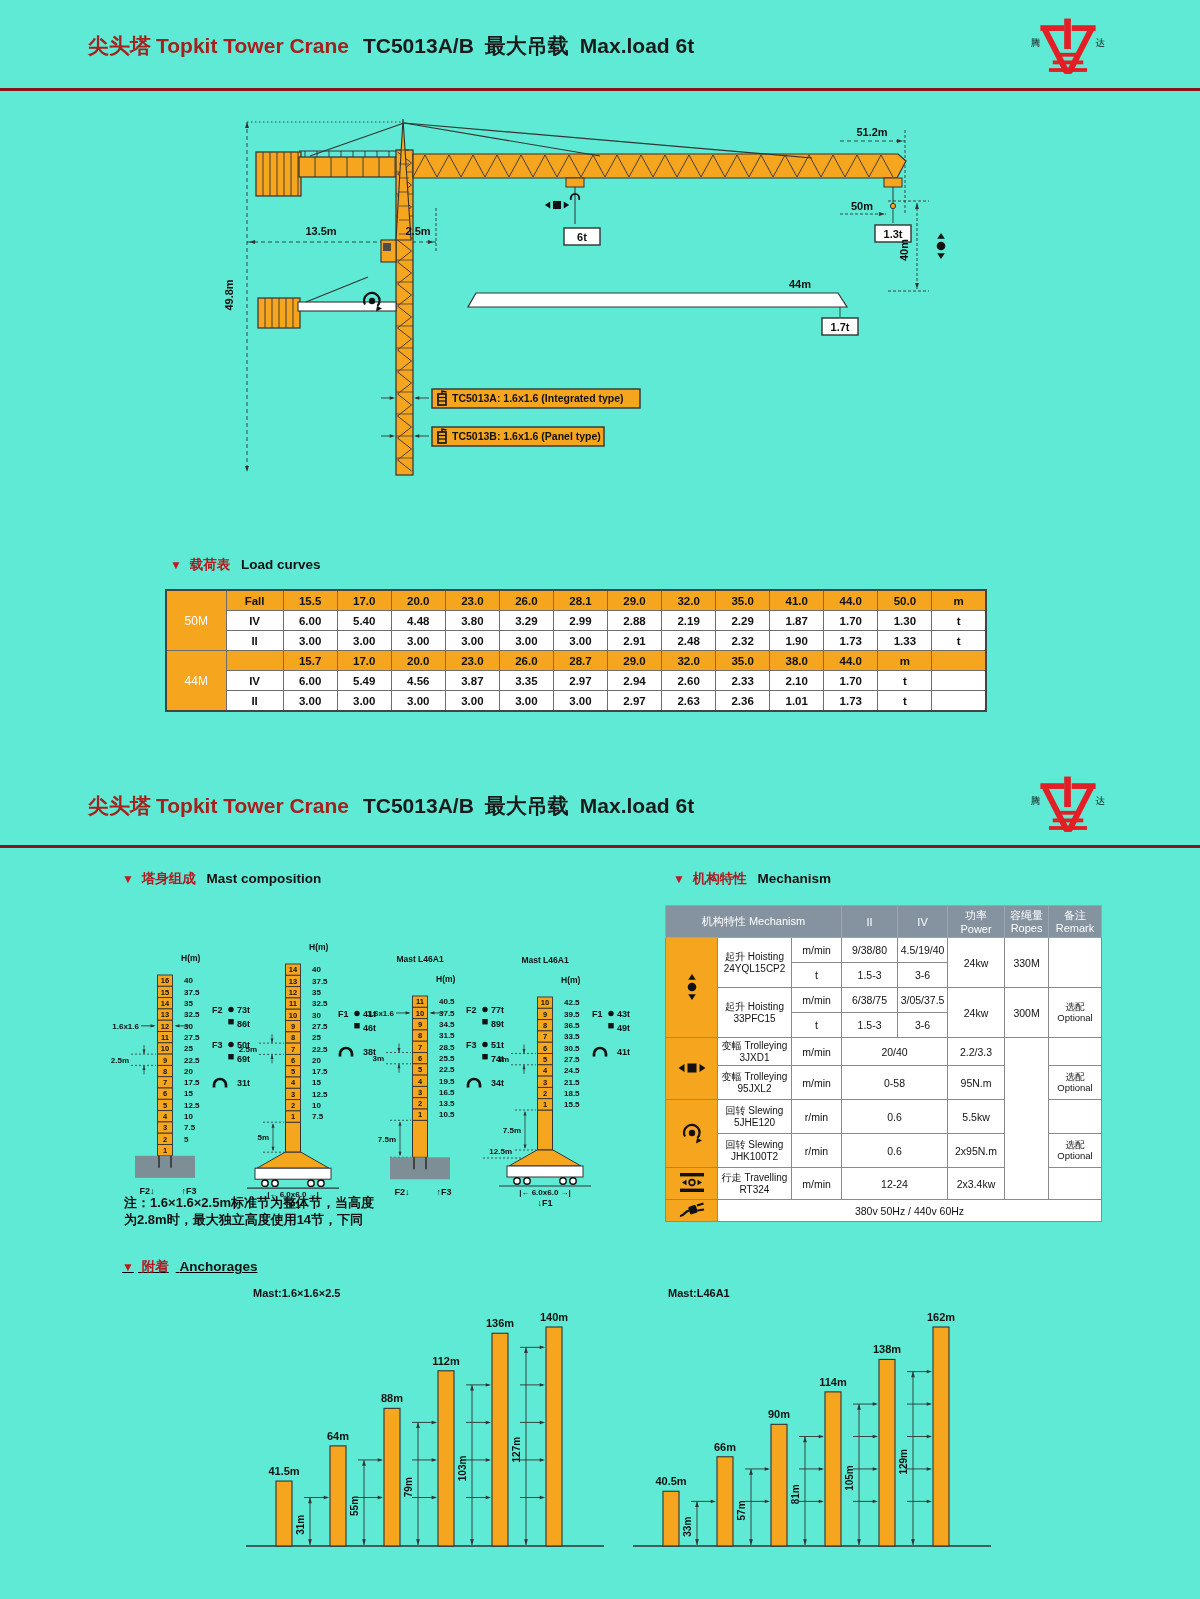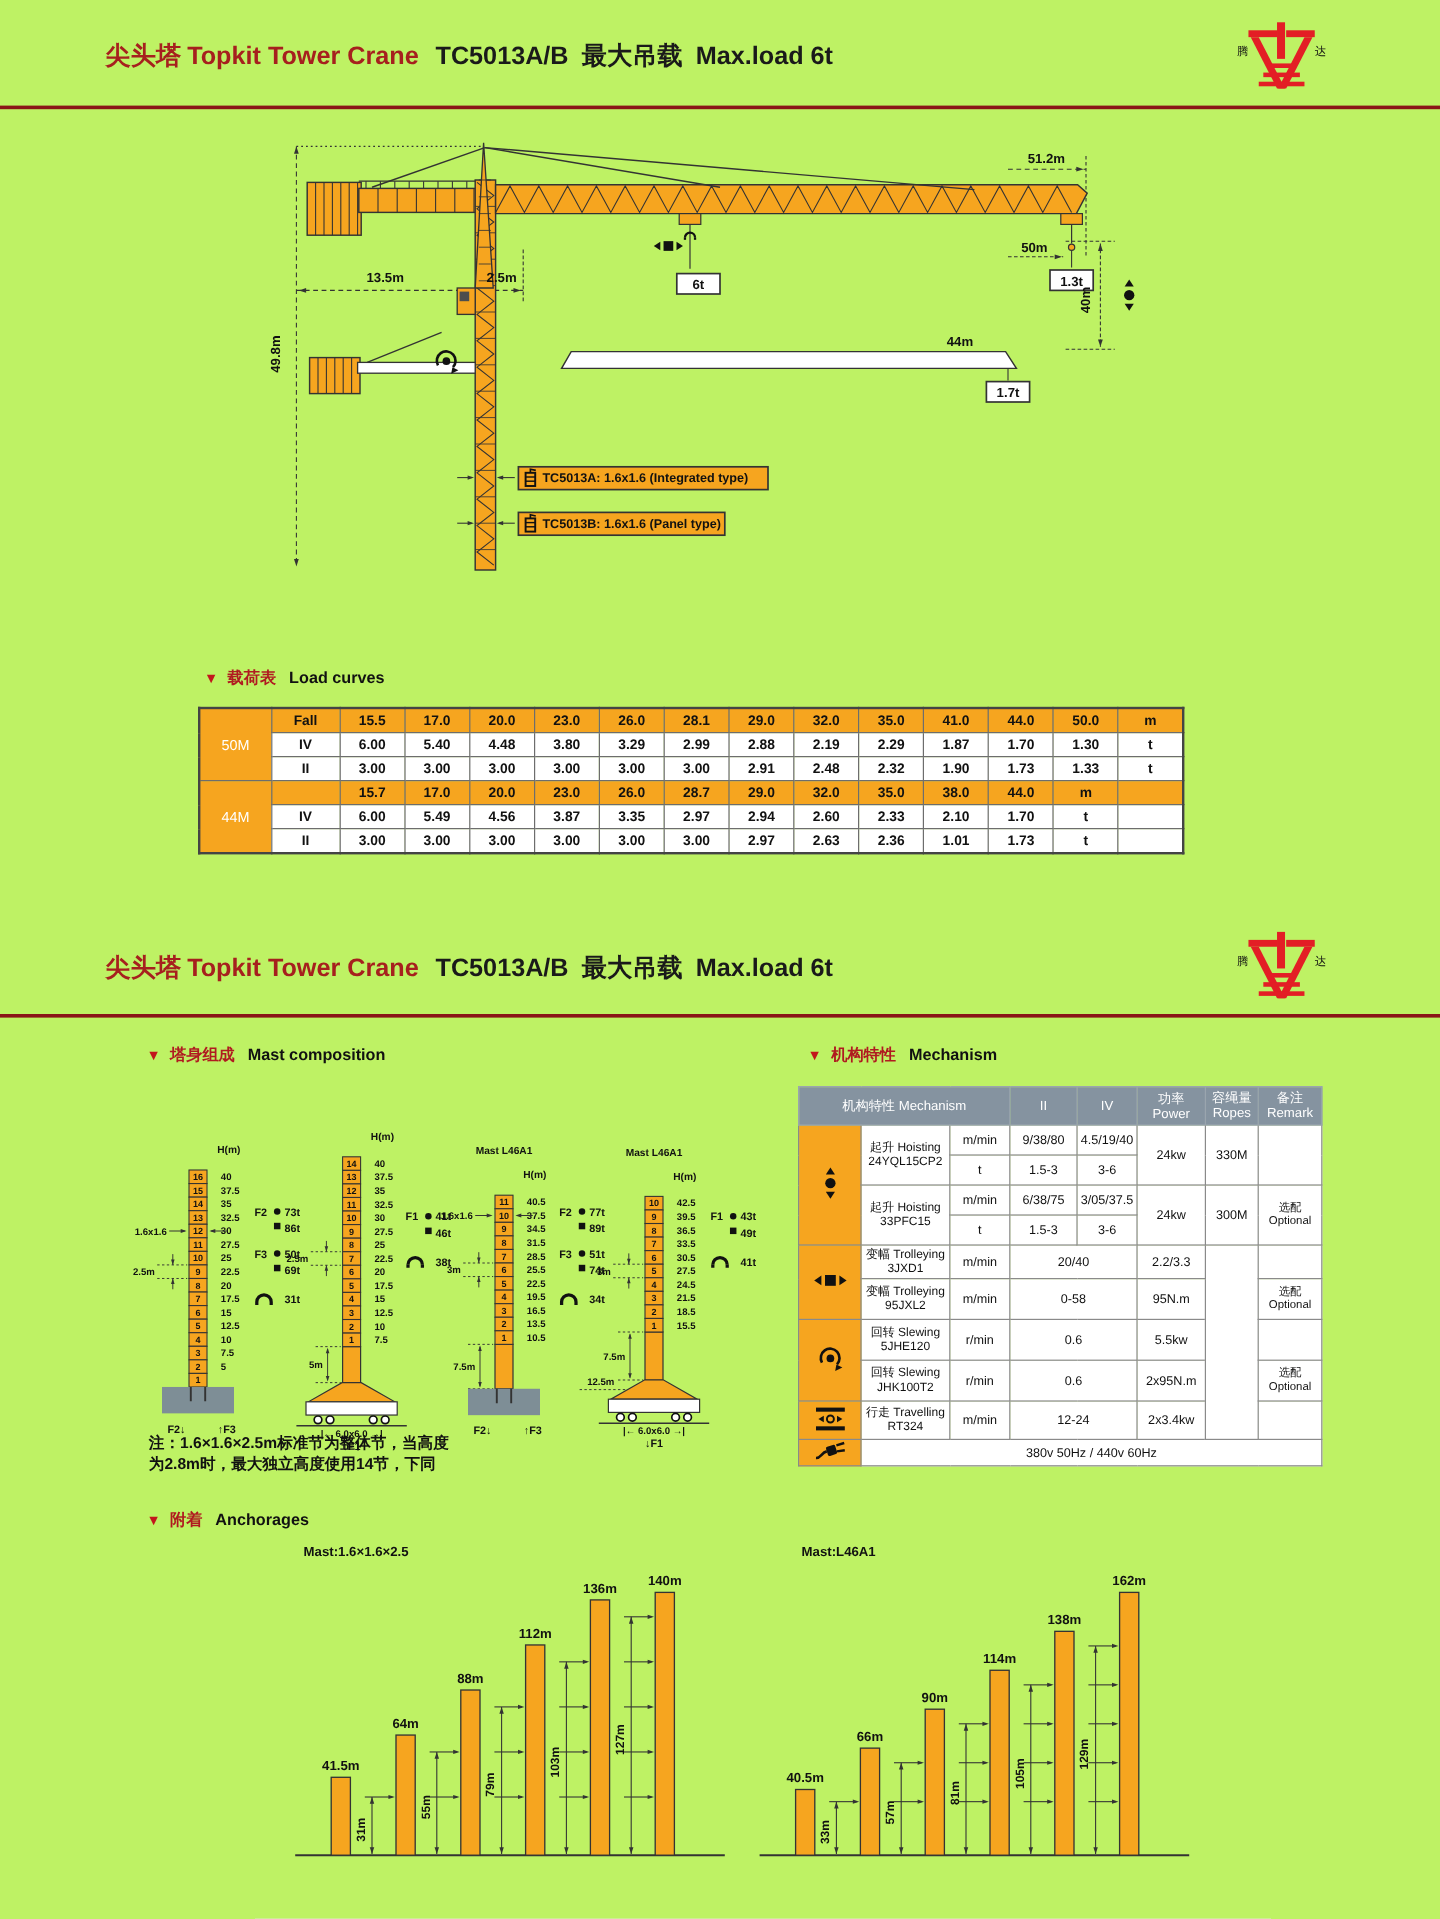--- a/index.html
+++ b/index.html
@@ -1,16 +1,16 @@
 <!DOCTYPE html>
 <html><head>
 <meta charset="utf-8">
 <style>
   html,body{margin:0;padding:0;background:#e8e8e8;font-family:"Liberation Sans",sans-serif;}
-  #page{position:relative;width:1200px;height:1599px;background:#bef264;margin:0 auto;overflow:hidden;}
+  #page{position:relative;width:1200px;height:1599px;background:#5eead4;margin:0 auto;overflow:hidden;}
   .abs{position:absolute;}
   .pgtitle{position:absolute;left:88px;font-size:21px;font-weight:700;white-space:nowrap;color:#111;}
   .t-red{color:#A6201E;margin-right:5px;}
   .t-model{color:#1a1a1a;margin-left:9px;}
   .t-sub{color:#1a1a1a;margin-left:11px;}
   .rule{position:absolute;left:0;width:1200px;height:3px;background:#8A1518;}
   .logo{position:absolute;left:1028px;width:80px;height:72px;}
   .sec{position:absolute;font-size:13.5px;font-weight:700;white-space:nowrap;}
   .sec .tri{color:#C2171C;font-size:12px;margin-right:4px;}
   .sec .cn{color:#B01B20;margin-right:7px;}
@@ -804,21 +804,21 @@
                   <line x1="5" y1="-4.5" x2="11.5" y2="-6.5" stroke="#111" stroke-width="2"></line>
                   <line x1="5.5" y1="0.5" x2="12" y2="-0.5" stroke="#111" stroke-width="2"></line>
                 </g>
               </svg></td>
             <td colspan="7">380v 50Hz / 440v 60Hz</td>
           </tr>
         </tbody>
       </table>
   </div>
 
-  <div class="sec" style="left:122px;top:1258px;">
+  <div class="sec" style="left:122px;top:1258px;text-decoration:underline;">
     <span class="tri">▼</span>
     <span class="cn">附着</span>
     <span class="en">Anchorages</span>
   </div>
   <svg id="anchor-svg" class="abs" style="left:220px;top:1260px;width:900px;height:330px;" viewBox="220 1260 900 330">
       <g>
         <text x="253" y="1297" font-size="11" font-weight="700">Mast:1.6×1.6×2.5</text>
         <line x1="246" y1="1546" x2="604" y2="1546" stroke="#333" stroke-width="1.6"></line>
         <rect x="276" y="1481.0821428571428" width="16" height="64.91785714285714" fill="#F6A51F" stroke="#333" stroke-width="1.1"></rect>
         <text x="284" y="1475.0821428571428" font-size="11" text-anchor="middle" font-weight="700">41.5m</text>

